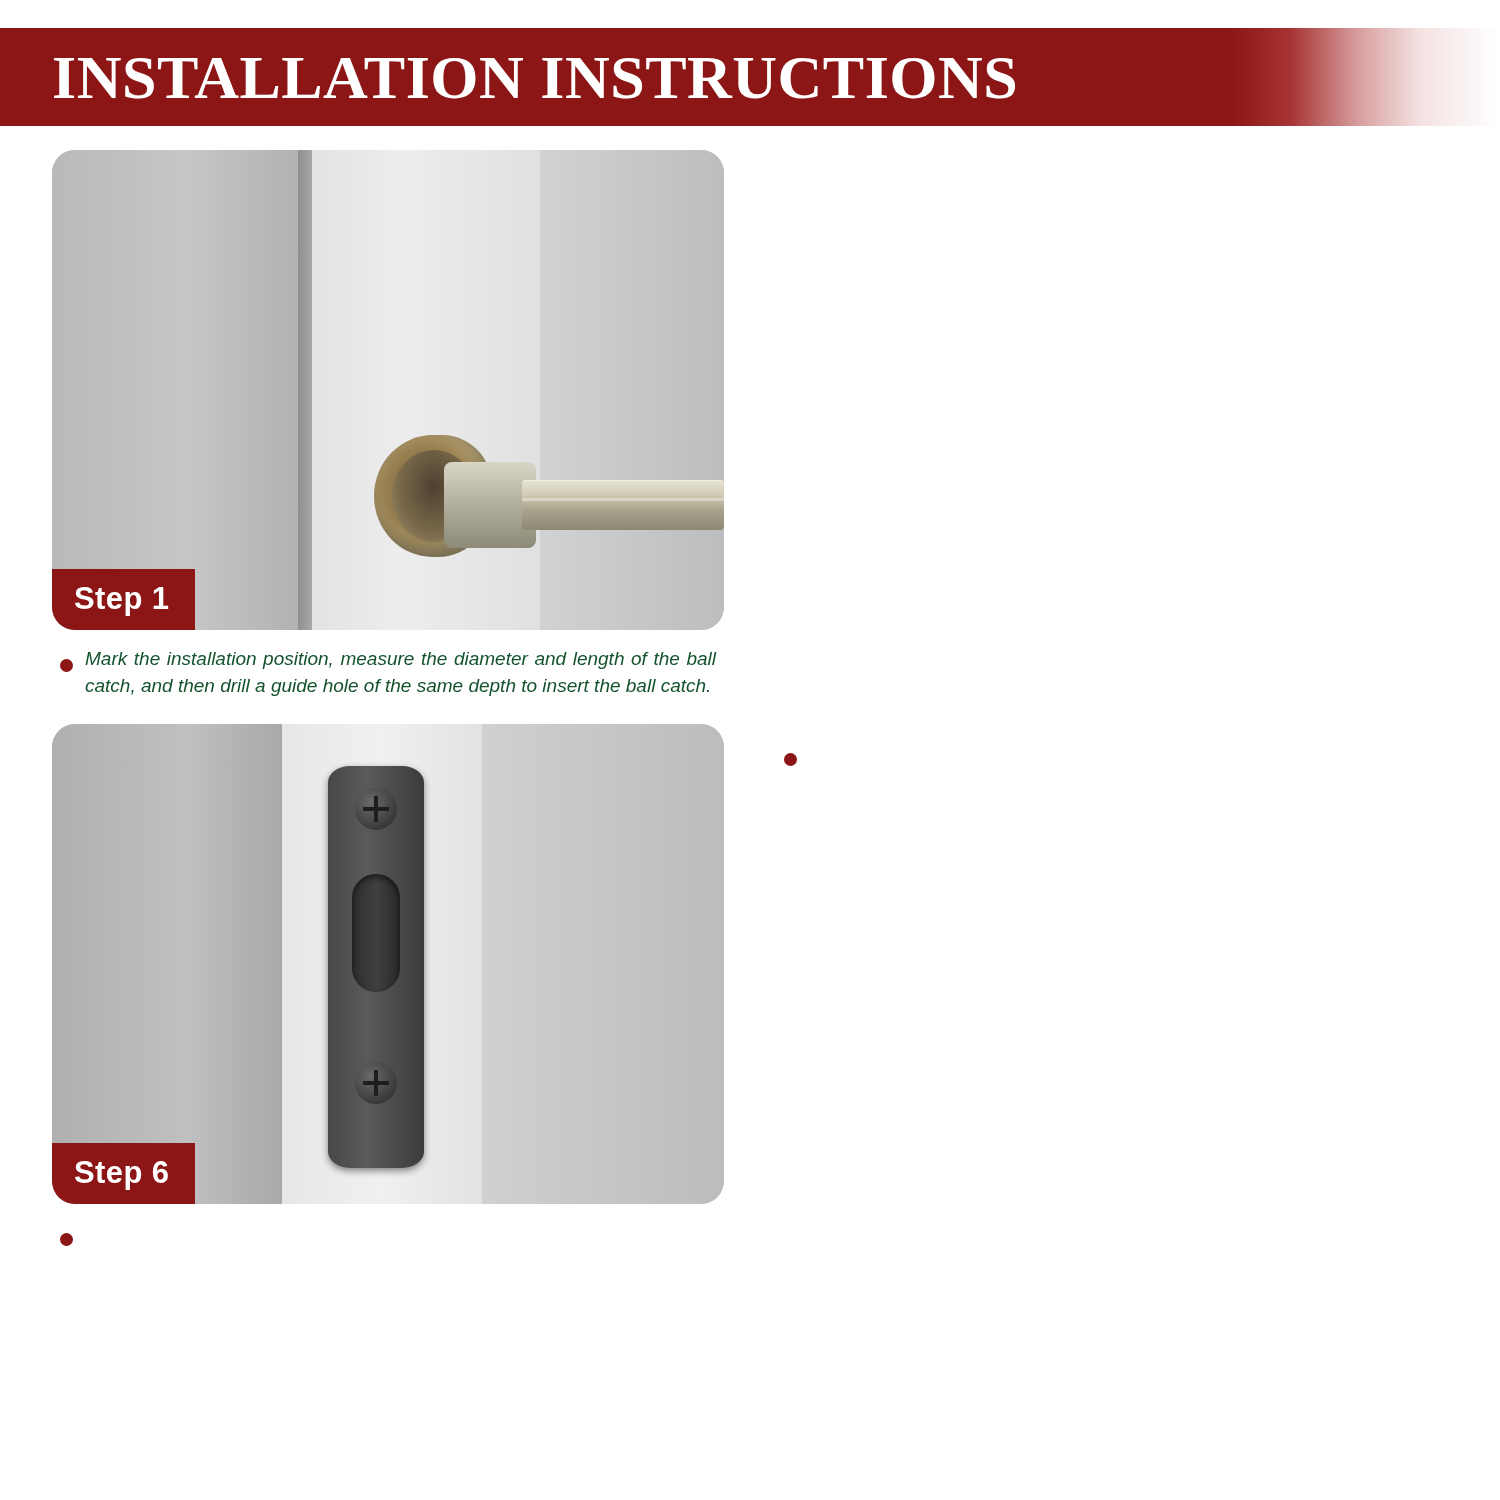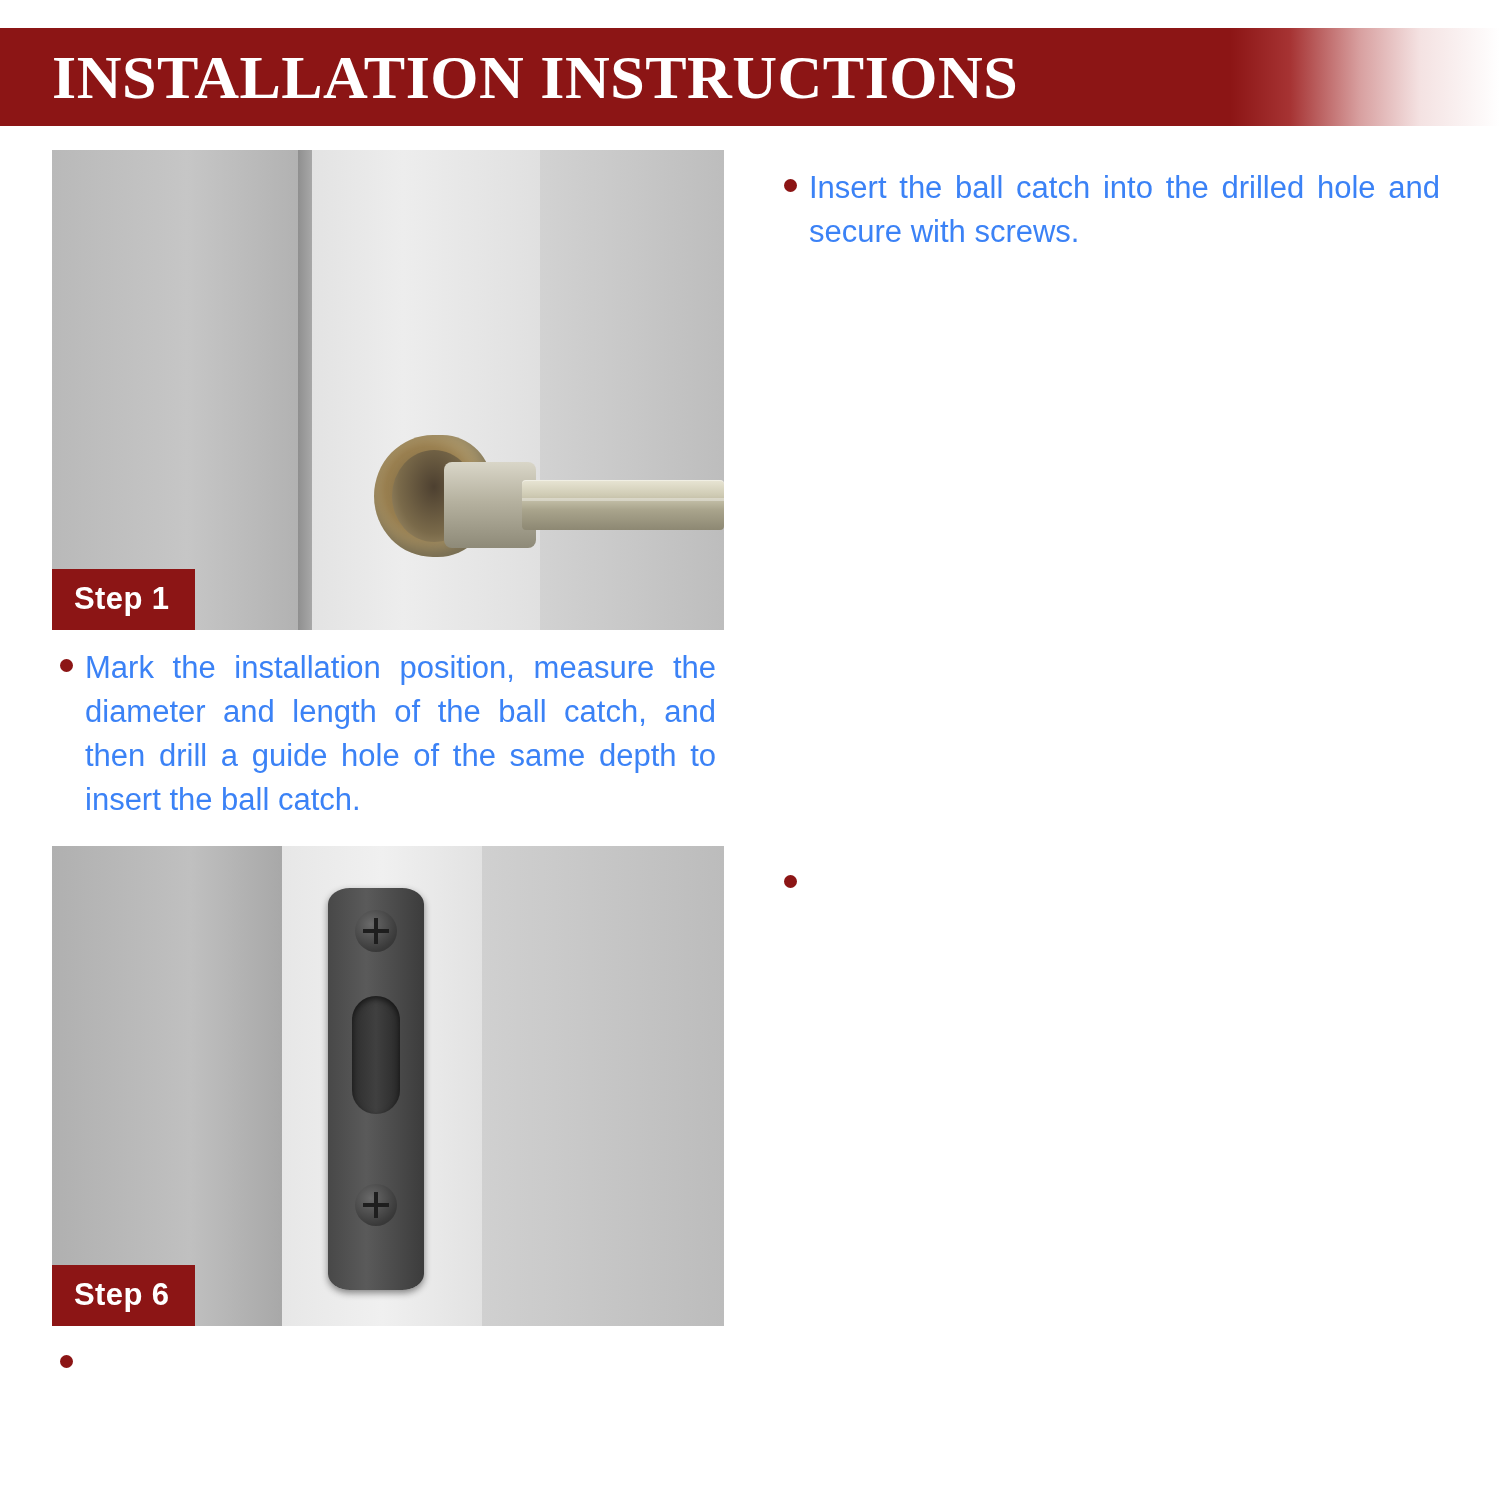--- a/index.html
+++ b/index.html
@@ -66,20 +66,21 @@
     position: relative;
     width: 672px;
   }
 
   .photo {
     position: relative;
     width: 672px;
     height: 480px;
     overflow: hidden;
     background: #d9d9d9;
+    border-radius: 23px;
   }
 
   .step-badge {
     position: absolute;
     left: 0;
     bottom: 0;
     background: #8c1515;
     color: #ffffff;
     font-size: 31px;
     font-weight: bold;
@@ -98,26 +99,27 @@
   .bullet {
     width: 13px;
     height: 13px;
     min-width: 13px;
     border-radius: 50%;
     background: #8c1515;
     margin-top: 13px;
     margin-right: 12px;
   }
   .caption-text {
-    font-size: 31px;
+    font-size: 19px;
     line-height: 1.42;
-    color: #3b82f6;
+    color: #14532d;
     text-align: justify;
     text-justify: inter-word;
     width: 640px;
+    font-style: italic;
   }
 
   
   .p1-bg { position:absolute; inset:0; background:#cfcfcf; }
   .p1-left  { position:absolute; left:0;   top:0; width:246px; height:480px;
               background:linear-gradient(to right,#b9b9b9,#c6c6c6 55%,#b2b2b2); }
   .p1-edge  { position:absolute; left:246px; top:0; width:14px; height:480px;
               background:linear-gradient(to right,#8f8f8f,#a8a8a8); }
   .p1-face  { position:absolute; left:260px; top:0; width:228px; height:480px;
               background:linear-gradient(to right,#e3e3e3,#ededed 40%,#e0e0e0); }
@@ -235,24 +237,20 @@
         <div class="p1-shaftline"></div>
         <div class="step-badge">Step 1</div>
       </div>
       <div class="caption">
         <div class="bullet"></div>
         <div class="caption-text">Mark the installation position, measure the diameter and length of the ball catch, and then drill a guide hole of the same depth to insert the ball catch.</div>
       </div>
     </div>
 
     <div class="cell">
-      <div class="caption">
-        <div class="bullet"></div>
-        <div class="caption-text">Insert the ball catch into the drilled hole and secure with screws.</div>
-      </div>
     </div>
 
     <div class="cell">
       <div class="photo">
         <div class="p3-left"></div>
         <div class="p3-face"></div>
         <div class="p3-right"></div>
         <div class="p3-plate"></div>
         <div class="p3-slot"></div>
         <div class="p3-screw top">

